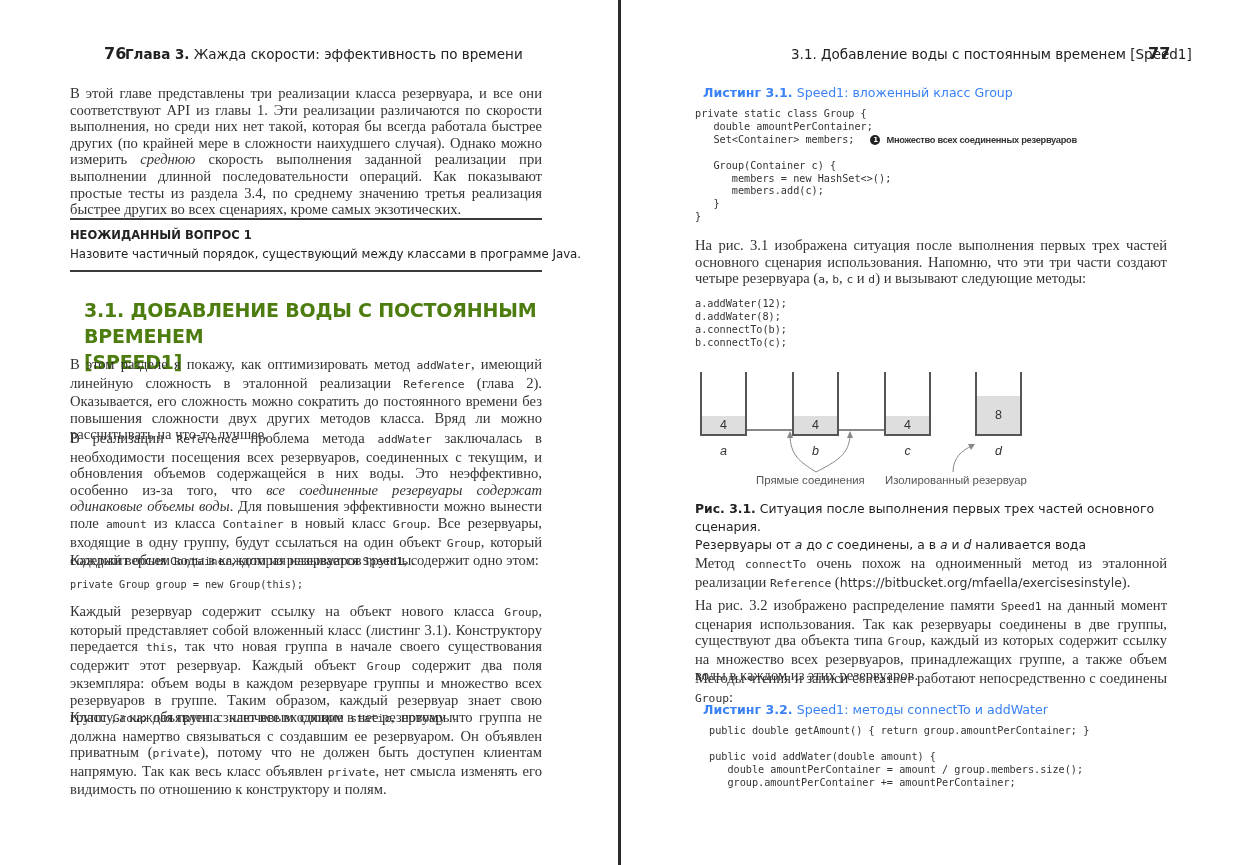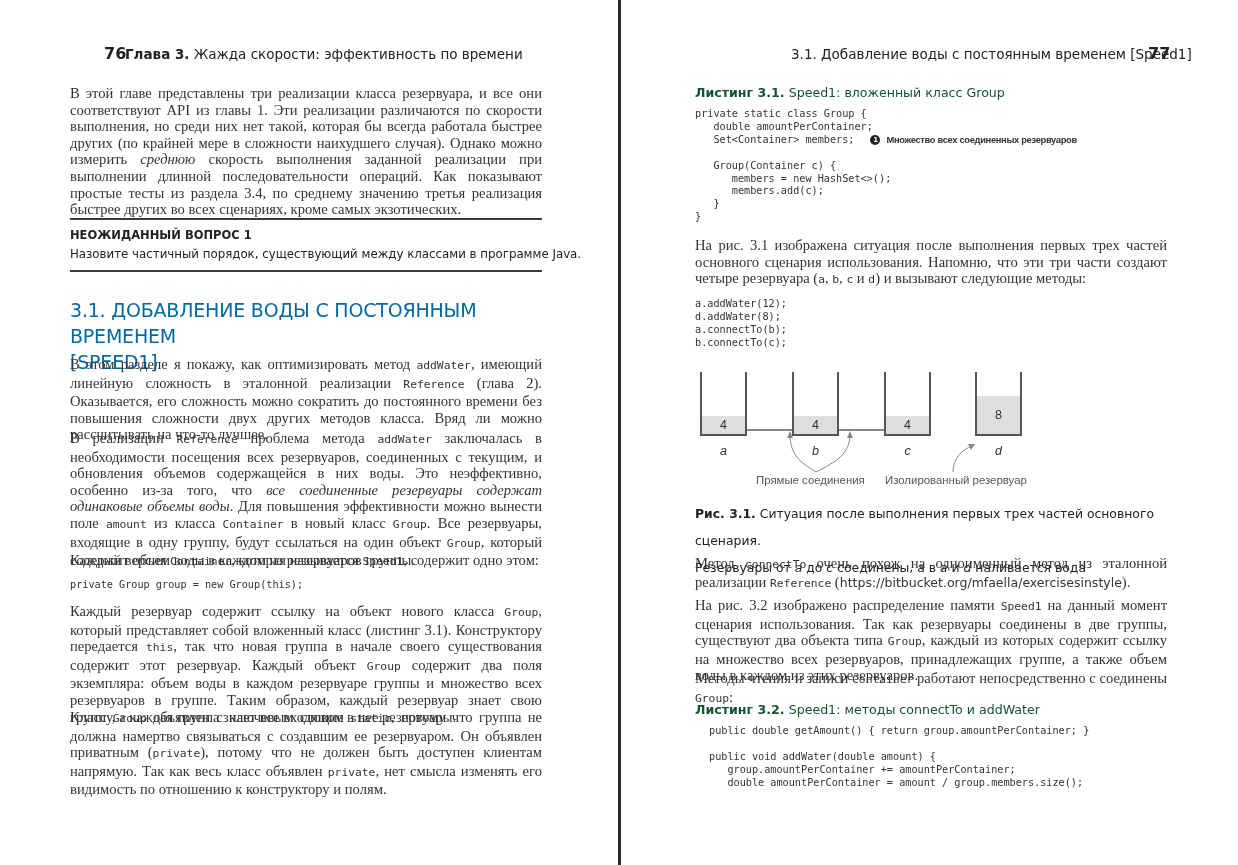--- a/index.html
+++ b/index.html
@@ -15,29 +15,29 @@
 
   .body-text { position: absolute; font-family: "Liberation Serif", "DejaVu Serif", serif; font-size: 14.6px; line-height: 16.6px; text-align: justify; color: #333; }
   .body-text code, .code-inline { font-family: "DejaVu Sans Mono", "Liberation Mono", monospace; font-size: 11.3px; color: #333; }
   .body-text em { font-style: italic; }
   .sans-inline { font-family: "DejaVu Sans", "Liberation Sans", sans-serif; font-size: 12.5px; }
 
   .rule { position: absolute; height: 1.5px; background: #3a3a3a; }
   .box-title { position: absolute; font-family: "DejaVu Sans", "Liberation Sans", sans-serif; font-weight: bold; font-size: 11.5px; color: #222; }
   .box-text { position: absolute; font-family: "DejaVu Sans", "Liberation Sans", sans-serif; font-size: 11.8px; color: #222; white-space: nowrap; }
 
-  .section-heading { position: absolute; font-family: "DejaVu Sans", "Liberation Sans", sans-serif; font-weight: normal; font-size: 19px; line-height: 26px; color: #0369a1; letter-spacing: -0.2px; }
+  .section-heading { position: absolute; font-family: "DejaVu Sans", "Liberation Sans", sans-serif; font-weight: bold; font-size: 19px; line-height: 26px; color: #4d7c0f; letter-spacing: -0.2px; margin-left: 14px; }
 
   .code-block { position: absolute; font-family: "DejaVu Sans Mono", "Liberation Mono", monospace; font-size: 10.2px; line-height: 12.9px; color: #333; white-space: pre; }
-  .listing-cap { position: absolute; font-family: "DejaVu Sans", "Liberation Sans", sans-serif; font-size: 12.6px; color: #14532d; white-space: nowrap; }
+  .listing-cap { position: absolute; font-family: "DejaVu Sans", "Liberation Sans", sans-serif; font-size: 12.6px; color: #3b82f6; white-space: nowrap; margin-left: 8px; }
   .listing-cap b { font-weight: bold; }
   .annotation { font-family: "Liberation Sans", "DejaVu Sans", sans-serif; font-weight: bold; font-size: 9.3px; color: #333; letter-spacing: -0.3px; }
   .anno-num { display: inline-block; width: 10px; height: 10px; border-radius: 50%; background: #222; color: #fff; font-size: 7px; line-height: 10px; text-align: center; margin-right: 6px; vertical-align: 1px; font-family: "DejaVu Sans", sans-serif; }
 
-  .fig-caption { position: absolute; font-family: "DejaVu Sans", "Liberation Sans", sans-serif; font-size: 12.4px; line-height: 27px; color: #222; }
+  .fig-caption { position: absolute; font-family: "DejaVu Sans", "Liberation Sans", sans-serif; font-size: 12.4px; line-height: 18px; color: #222; }
   .fig-caption b { font-weight: bold; }
   .fig-caption em { font-style: italic; }
 
   
   .figure { position: absolute; left: 79px; top: 370px; width: 340px; height: 125px; }
   .tank { position: absolute; top: 2px; width: 47px; height: 64px; border-left: 2px solid #555; border-right: 2px solid #555; border-bottom: 2px solid #555; }
   .water { position: absolute; left: 0; right: 0; bottom: 0; background: #dedede; font-family: "Liberation Sans", "DejaVu Sans", sans-serif; font-size: 12.5px; color: #333; text-align: center; }
   .pipe { position: absolute; height: 2px; background: #888; }
   .tank-label { position: absolute; top: 74px; font-family: "Liberation Sans", "DejaVu Sans", sans-serif; font-style: italic; font-size: 12.5px; color: #333; width: 47px; text-align: center; }
   .fig-label { position: absolute; top: 104px; font-family: "Liberation Sans", "DejaVu Sans", sans-serif; font-size: 11.4px; color: #555; white-space: nowrap; }
@@ -122,14 +122,14 @@
   <div class="fig-caption" style="left:74px; top:500px; width:480px;"><b>Рис. 3.1.</b><span> Ситуация после выполнения первых трех частей основного сценария.</span><br><span>Резервуары от </span><em>a</em><span> до </span><em>c</em><span> соединены, а в </span><em>a</em><span> и </span><em>d</em><span> наливается вода</span></div>
 
   <p class="body-text" style="left:74px; top:555px; width:472px;"><span>Метод </span><code>connectTo</code><span> очень похож на одноименный метод из эталонной реализации </span><code>Reference</code><span> (</span><span class="sans-inline">https://bitbucket.org/mfaella/exercisesinstyle</span><span>).</span></p>
 
   <p class="body-text" style="left:74px; top:597px; width:472px;"><span>На рис. 3.2 изображено распределение памяти </span><code>Speed1</code><span> на данный момент сценария использования. Так как резервуары соединены в две группы, существуют два объекта типа </span><code>Group</code><span>, каждый из которых содержит ссылку на множество всех резервуаров, принадлежащих группе, а также объем воды в каждом из этих резервуаров.</span></p>
 
   <p class="body-text" style="left:74px; top:670px; width:472px;"><span>Методы чтения и записи </span><code>Container</code><span> работают непосредственно с соединены </span><code>Group</code><span>:</span></p>
 
   <div class="listing-cap" style="left:74px; top:702px;"><b>Листинг 3.2.</b><span> Speed1: методы connectTo и addWater</span></div>
 
-  <div class="code-block" style="left:74px; top:725px;margin-left:14px;"><div>public double getAmount() { return group.amountPerContainer; }</div><div>&nbsp;</div><div>public void addWater(double amount) {</div><div>   group.amountPerContainer += amountPerContainer;</div><div>   double amountPerContainer = amount / group.members.size();</div></div>
+  <div class="code-block" style="left:74px; top:725px;margin-left:14px;"><div>public double getAmount() { return group.amountPerContainer; }</div><div>&nbsp;</div><div>public void addWater(double amount) {</div><div>   double amountPerContainer = amount / group.members.size();</div><div>   group.amountPerContainer += amountPerContainer;</div></div>
 </div>
 
 </body></html>

